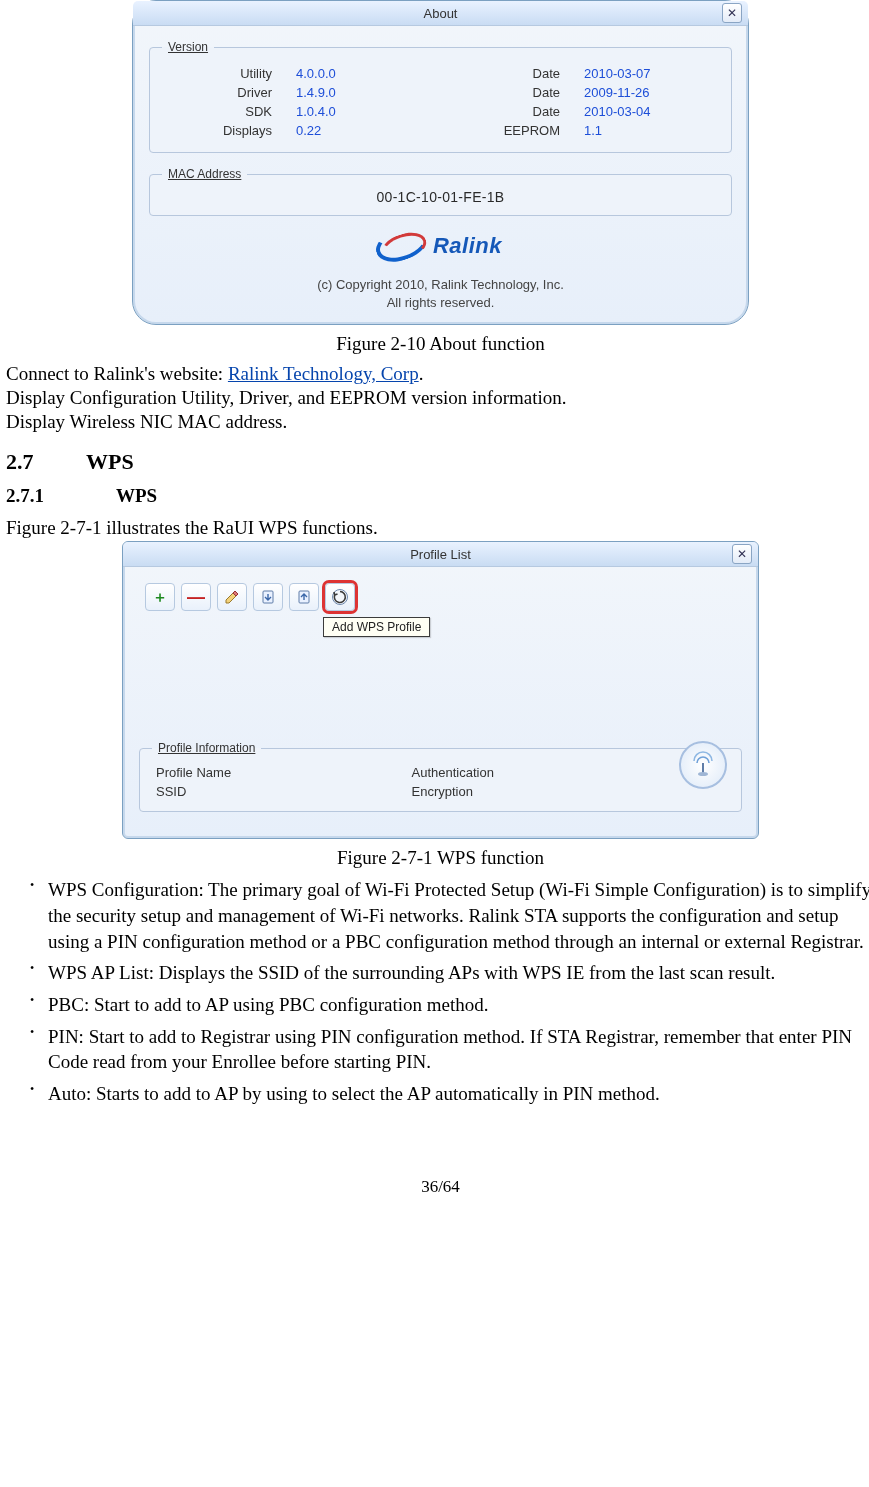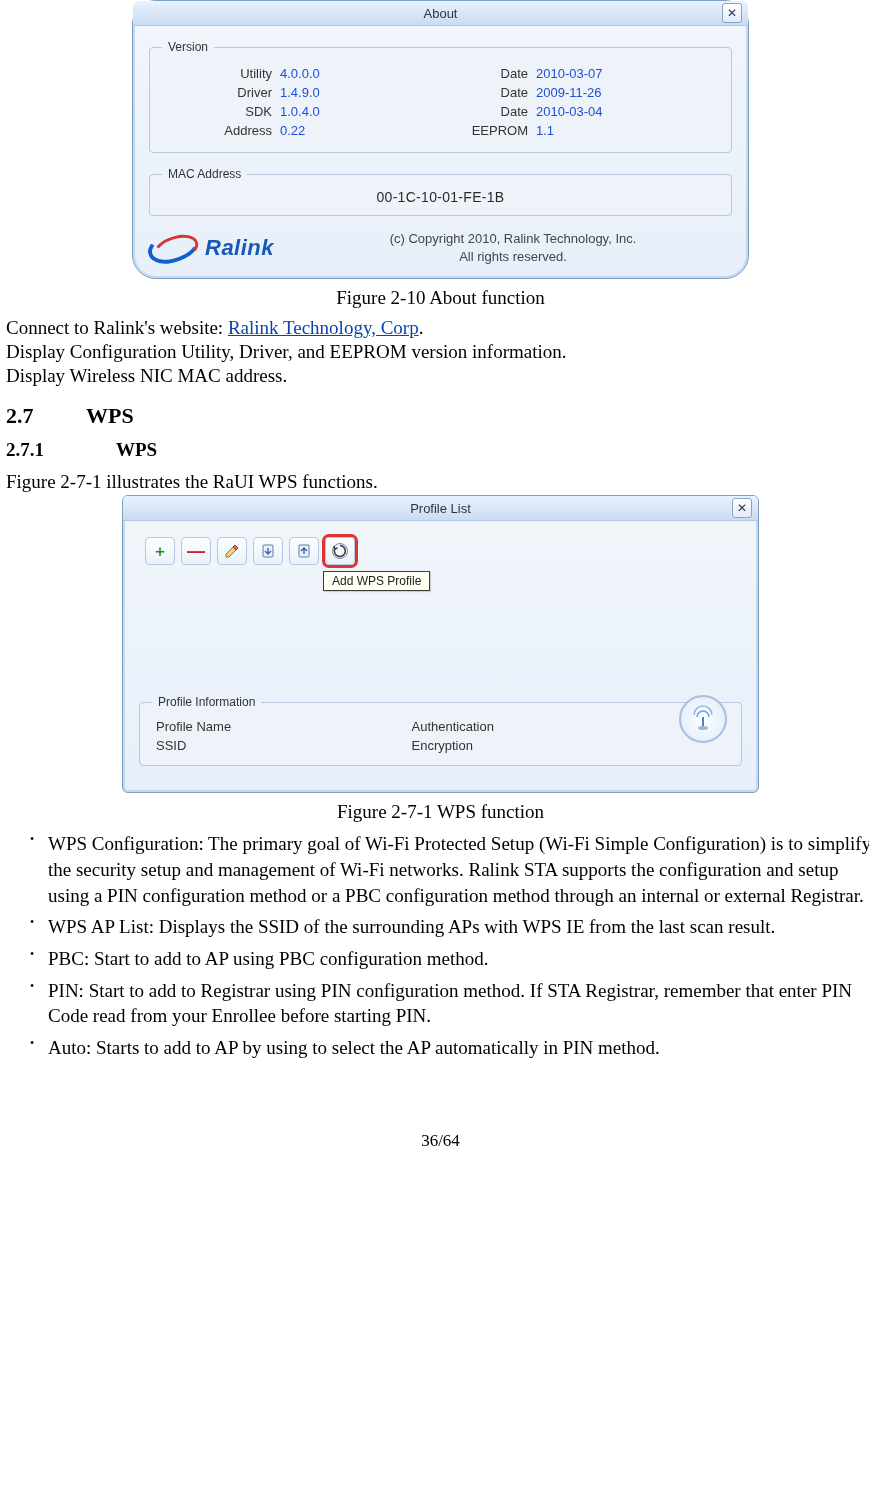--- a/index.html
+++ b/index.html
@@ -60,28 +60,28 @@
   }
   .client { padding: 10px 14px 12px; }
 
   fieldset.win-group {
     border: 1px solid #b7c7dd;
     border-radius: 4px;
     margin: 10px 2px 14px;
     padding: 8px 12px 10px;
     background: #eef3fa;
   }
-  fieldset.win-group legend { padding: 0 6px; color: #333; font-size: 12px; }
-
-  .row4 { display: grid; grid-template-columns: 110px 130px 110px 130px; gap: 4px 8px; align-items: center; margin: 4px 0; }
+  fieldset.win-group legend { padding: 0 6px; color: #333; font-size: 12px; text-decoration: underline; }
+
+  .row4 { display: grid; grid-template-columns: 110px 130px 110px 130px; gap: 4px 24px; align-items: center; margin: 4px 0; }
   .row4 .lbl { text-align: right; color: #333; }
   .row4 .val { text-align: left; color: #1d4ed8; }
   .mac-val { text-align: center; font-size: 14px; letter-spacing: .3px; }
 
-  .about-footer { display: flex; align-items: center; gap: 14px; margin-top: 2px; }
+  .about-footer { display: flex; align-items: center; gap: 14px; margin-top: 2px; flex-direction: column; }
   .ralink-logo { display: flex; align-items: center; gap: 6px; padding: 2px 4px; }
   .logo-swoosh {
     width: 48px; height: 28px; position: relative;
   }
   .logo-swoosh::before, .logo-swoosh::after {
     content: ""; position: absolute; border-radius: 50%;
   }
   .logo-swoosh::before {
     width: 46px; height: 24px; border: 4px solid transparent;
     border-bottom-color: #1061cc; border-left-color: #1061cc;
@@ -173,21 +173,21 @@
           <span class="lbl">Date</span>
           <span class="val">2009-11-26</span>
         </div>
         <div class="row4">
           <span class="lbl">SDK</span>
           <span class="val">1.0.4.0</span>
           <span class="lbl">Date</span>
           <span class="val">2010-03-04</span>
         </div>
         <div class="row4">
-          <span class="lbl">Address</span>
+          <span class="lbl">Displays</span>
           <span class="val">0.22</span>
           <span class="lbl">EEPROM</span>
           <span class="val">1.1</span>
         </div>
       </fieldset>
 
       <fieldset class="win-group">
         <legend>MAC Address</legend>
         <div class="mac-val">00-1C-10-01-FE-1B</div>
       </fieldset>

